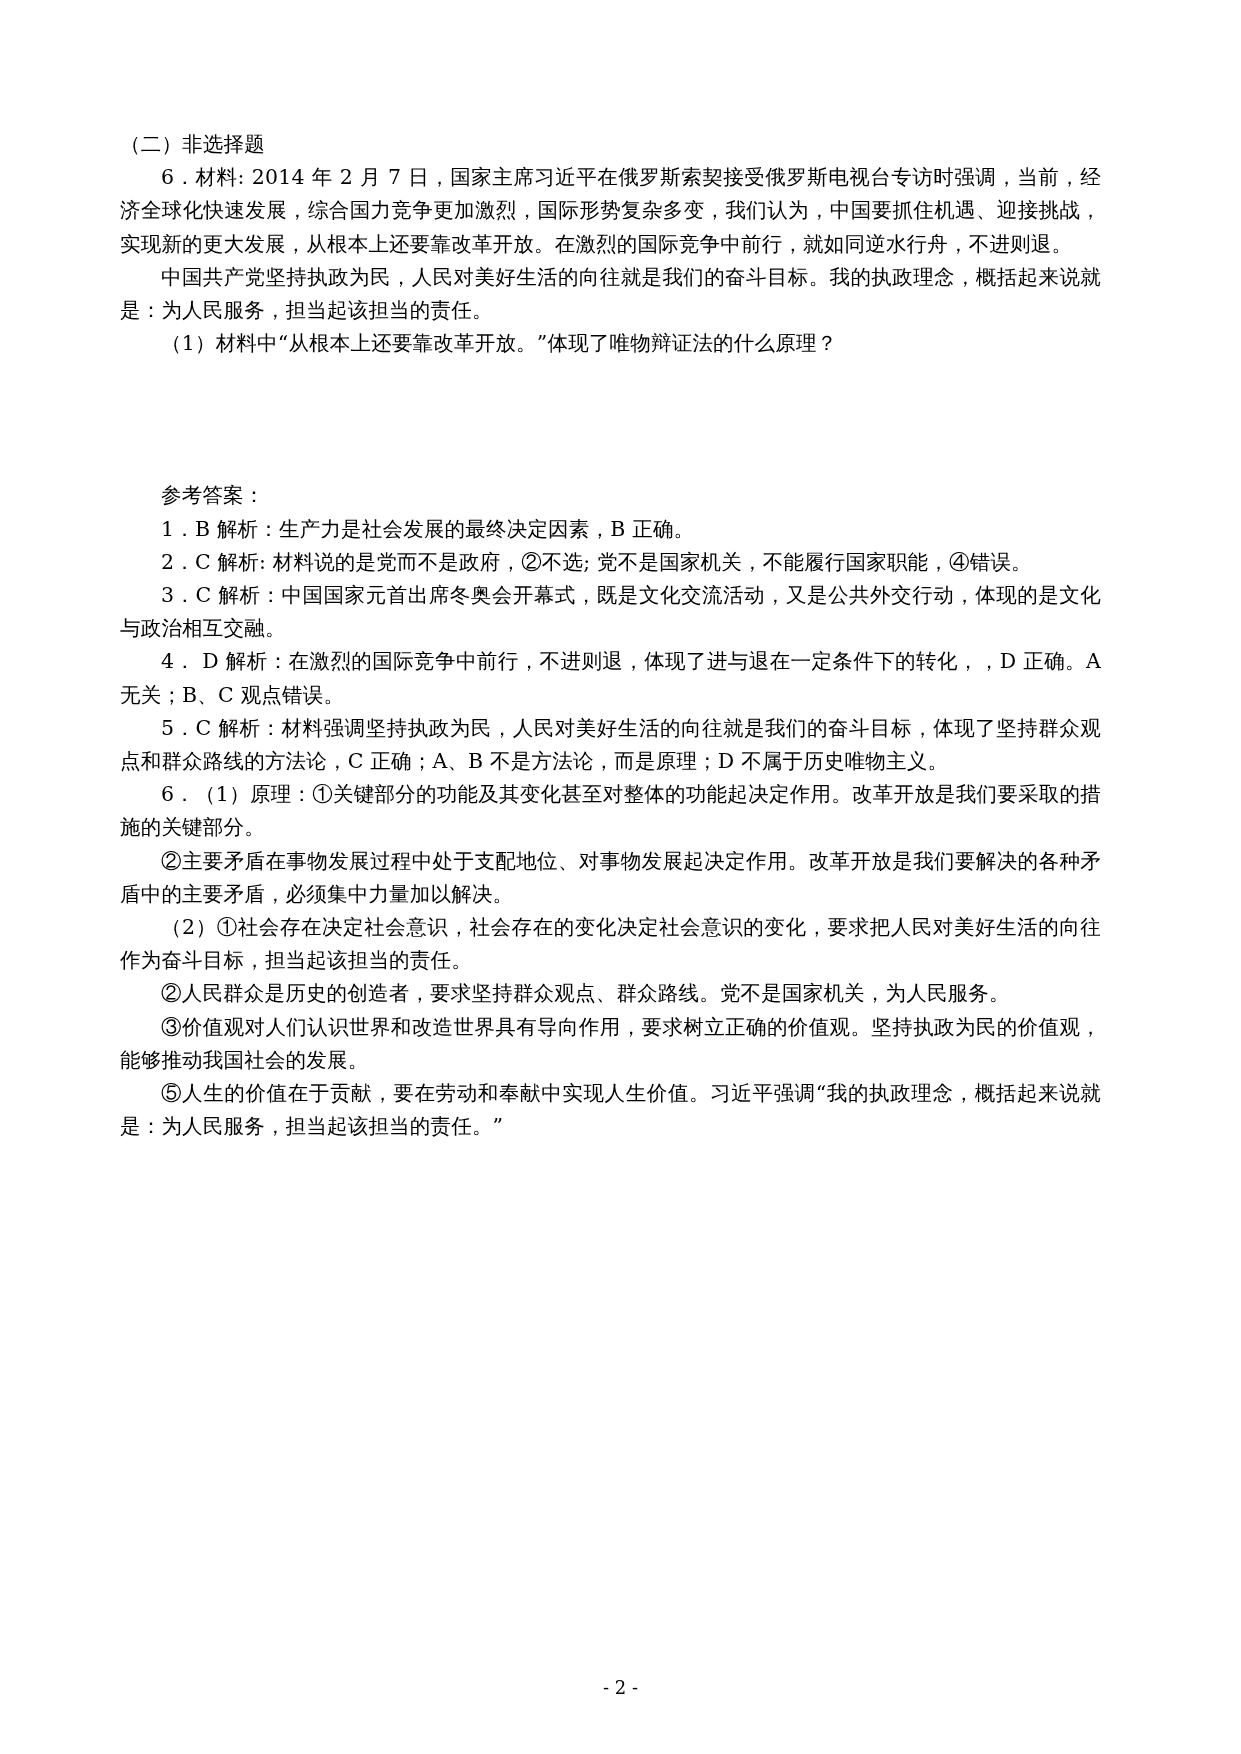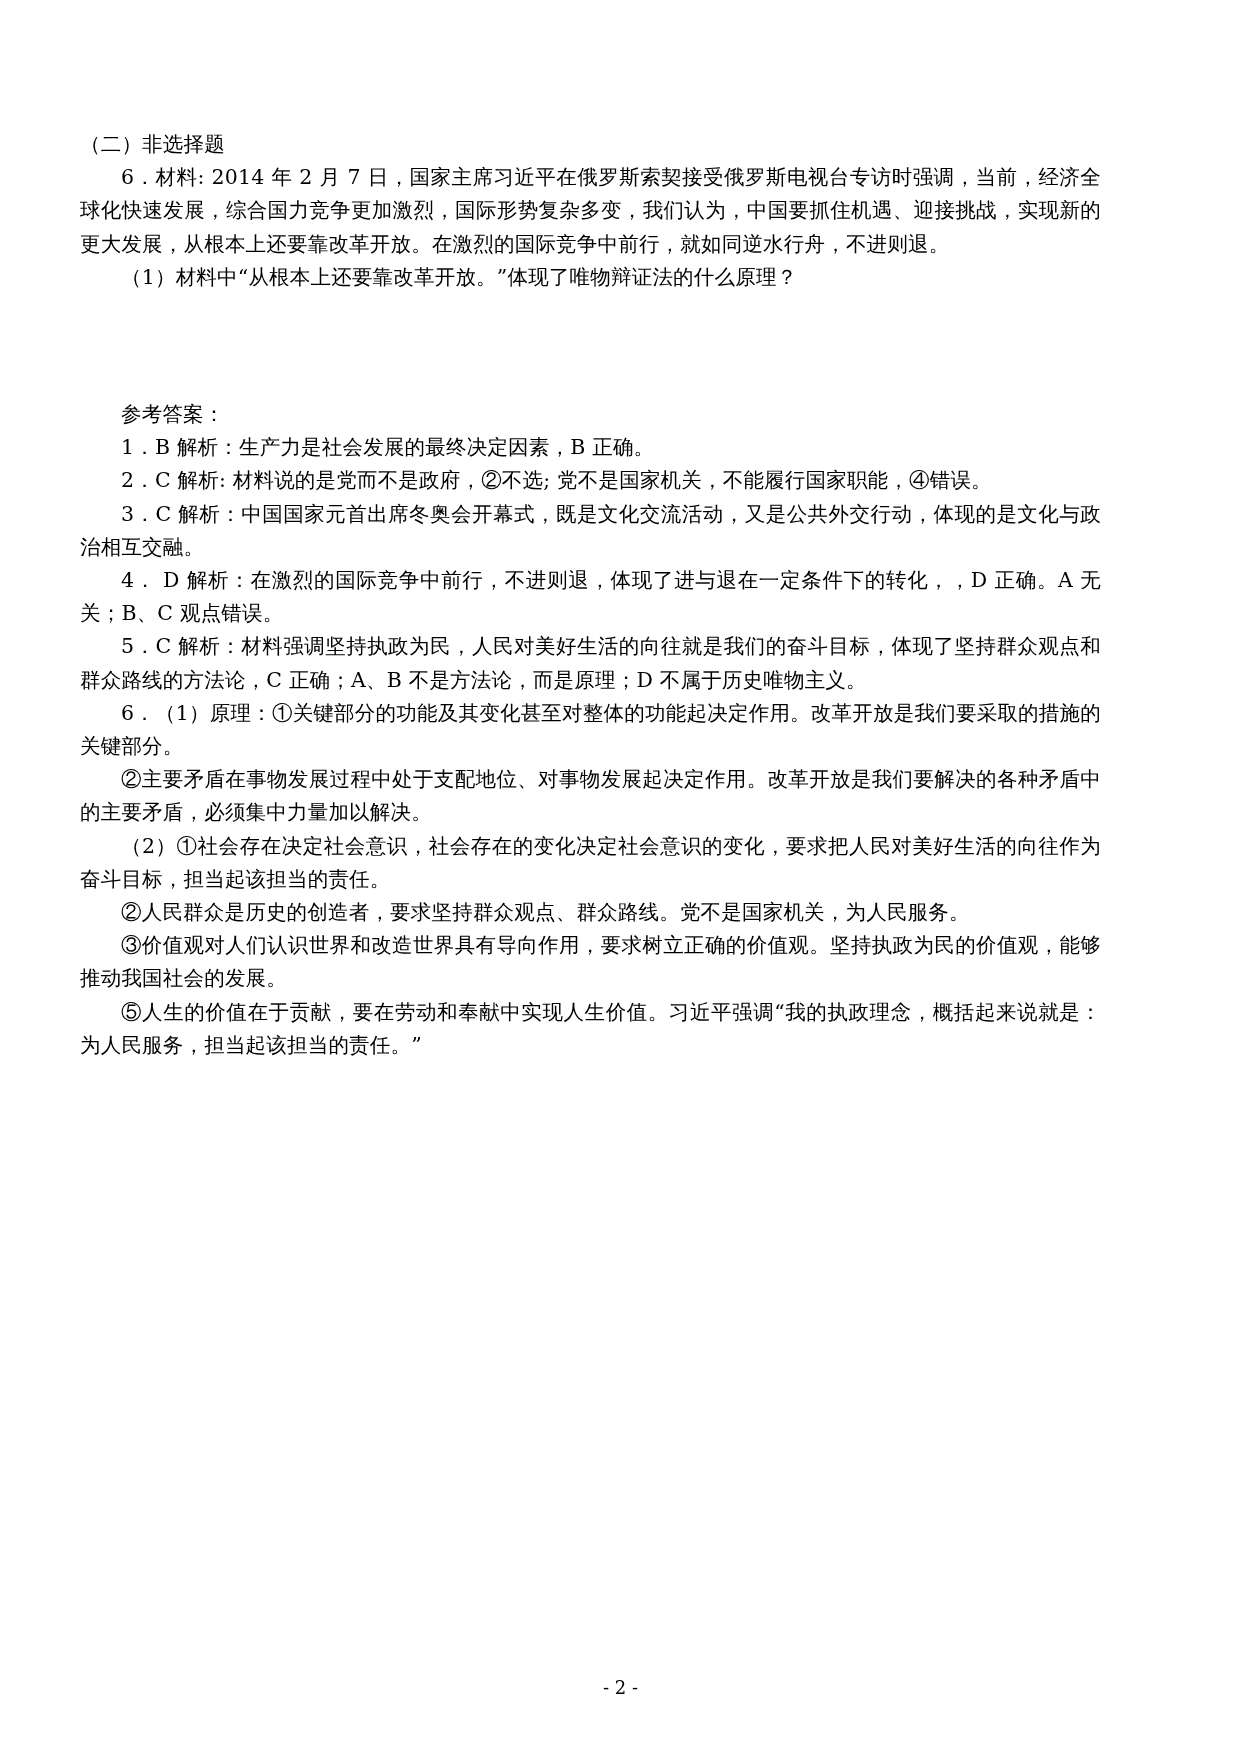--- a/index.html
+++ b/index.html
@@ -15,41 +15,41 @@
     position: relative;
     overflow: hidden;
   }
   .page {
     position: absolute;
     left: 0;
     top: 0;
     width: 1241px;
     height: 1754px;
     box-sizing: border-box;
-    padding: 128px 140px 60px 80px;
+    padding: 128px 140px 60px 120px;
   }
   .doc {
     font-size: 20.5px;
     line-height: 1.62;
     text-align: justify;
     text-justify: inter-ideograph;
     letter-spacing: 0.2px;
   }
   .p {
     margin: 0;
     text-indent: 2em;
   }
   .p.noindent {
     text-indent: 0;
   }
   .section-gap-large {
     height: 104px;
   }
   .answers {
-    margin-top: 0;
+    margin-top: 15px;
   }
   .footer {
     position: absolute;
     left: 0;
     bottom: 56px;
     width: 100%;
     text-align: center;
     font-size: 18px;
     font-family: "DejaVu Serif", "Liberation Serif", serif;
     color: #000;
@@ -57,20 +57,21 @@
 </style>
 </head>
 <body>
 
 <div class="page">
   <div class="doc">
 
     <p class="p noindent">（二）非选择题</p>
 
     <p class="p">6．材料: 2014 年 2 月 7 日，国家主席习近平在俄罗斯索契接受俄罗斯电视台专访时强调，当前，经济全球化快速发展，综合国力竞争更加激烈，国际形势复杂多变，我们认为，中国要抓住机遇、迎接挑战，实现新的更大发展，从根本上还要靠改革开放。在激烈的国际竞争中前行，就如同逆水行舟，不进则退。</p>
+    <p class="p">中国共产党坚持执政为民，人民对美好生活的向往就是我们的奋斗目标。我的执政理念，概括起来说就是：为人民服务，担当起该担当的责任。</p>
     <p class="p">（1）材料中“从根本上还要靠改革开放。”体现了唯物辩证法的什么原理？</p>
 
     <div class="section-gap-large"></div>
 
     <div class="answers">
       <p class="p">参考答案：</p>
       <p class="p">1．B  解析：生产力是社会发展的最终决定因素，B 正确。</p>
       <p class="p">2．C  解析: 材料说的是党而不是政府，②不选; 党不是国家机关，不能履行国家职能，④错误。</p>
       <p class="p">3．C  解析：中国国家元首出席冬奥会开幕式，既是文化交流活动，又是公共外交行动，体现的是文化与政治相互交融。</p>
       <p class="p">4．  D  解析：在激烈的国际竞争中前行，不进则退，体现了进与退在一定条件下的转化，，D 正确。A 无关；B、C 观点错误。</p>

